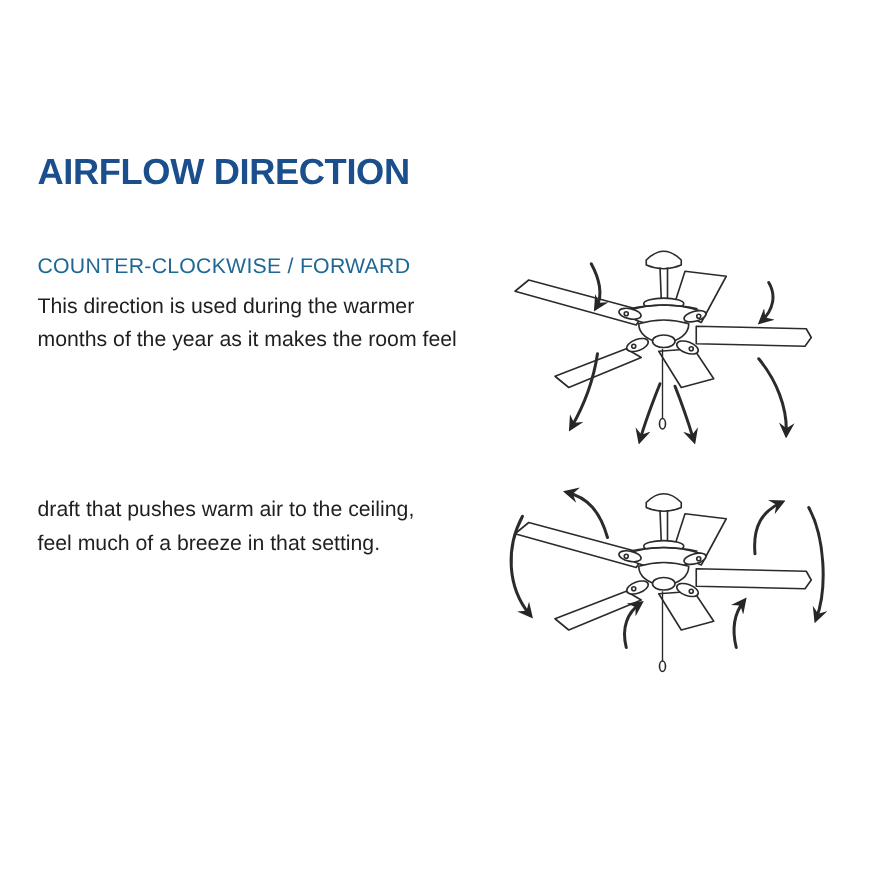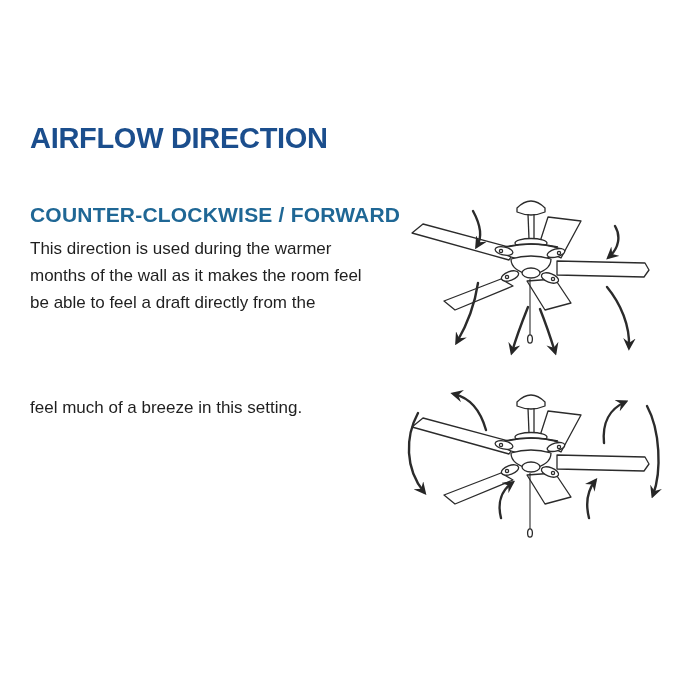--- a/index.html
+++ b/index.html
@@ -20,21 +20,21 @@
   .page-title{
     position:absolute;left:30px;top:122px;margin:0;
     font-size:29px;font-weight:800;letter-spacing:-0.3px;
     color:var(--title);white-space:nowrap;
   }
   .section{position:absolute;left:30px;width:390px;}
   .section-1{top:203px;}
   .section-2{top:394px;}
   .section-heading{
     margin:0 0 8px 0;
-    font-size:21px;font-weight:700;letter-spacing:0.2px;
+    font-size:17px;font-weight:400;letter-spacing:0.2px;
     color:var(--heading);white-space:nowrap;
   }
   .section-body{color:var(--body);}
   .bline{
     font-size:17px;line-height:27px;white-space:nowrap;
   }
   .fan{position:absolute;left:398px;width:290px;height:175px;color:var(--line-art);}
   .fan-1{top:191px;}
   .fan-2{top:385px;}
   .fan svg{display:block;width:100%;height:100%;}
@@ -85,42 +85,42 @@
 </svg>
 
 <div class="page">
 
   <h1 class="page-title">AIRFLOW DIRECTION</h1>
 
   <div class="section section-1">
     <h2 class="section-heading">COUNTER-CLOCKWISE / FORWARD</h2>
     <div class="section-body">
       <div class="bline">This direction is used during the warmer</div>
-      <div class="bline">months of the wall as it makes the room feel</div>
-      <div class="bline">be able to feel a draft directly from the</div>
+      <div class="bline">months of the year as it makes the room feel</div>
     </div>
   </div>
 
   <div class="fan fan-1">
     <svg viewBox="0 0 290 175">
       <use href="#fan-unit"></use>
       <g>
         <path class="arrow" marker-end="url(#ah)" d="M75,20 C81,31 85,45 79,55"></path>
         <path class="arrow" marker-end="url(#ah)" d="M217,35 C223,45 221,57 211,66"></path>
         <path class="arrow" marker-end="url(#ah)" d="M80,92 C77,112 70,132 59,151"></path>
         <path class="arrow" marker-end="url(#ah)" d="M130,116 C124,131 118,147 114,161"></path>
         <path class="arrow" marker-end="url(#ah)" d="M142,118 C148,133 153,148 157,161"></path>
         <path class="arrow" marker-end="url(#ah)" d="M209,96 C223,113 232,135 231,156"></path>
       </g>
     </svg>
   </div>
 
   <div class="section section-2">
     <div class="section-body">
-      <div class="bline">feel much of a breeze in this setting.</div>
+      <div class="bline">draft that pushes warm air to the ceiling,</div>
+      <div class="bline">feel much of a breeze in that setting.</div>
     </div>
   </div>
 
   <div class="fan fan-2">
     <svg viewBox="0 0 290 175">
       <use href="#fan-unit"></use>
       <g>
         <path class="arrow" marker-end="url(#ah)" d="M88,45 C82,24 72,13 56,9"></path>
         <path class="arrow" marker-end="url(#ah)" d="M20,28 C7,52 7,84 26,107"></path>
         <path class="arrow" marker-end="url(#ah)" d="M103,133 C99,117 104,105 114,98"></path>

